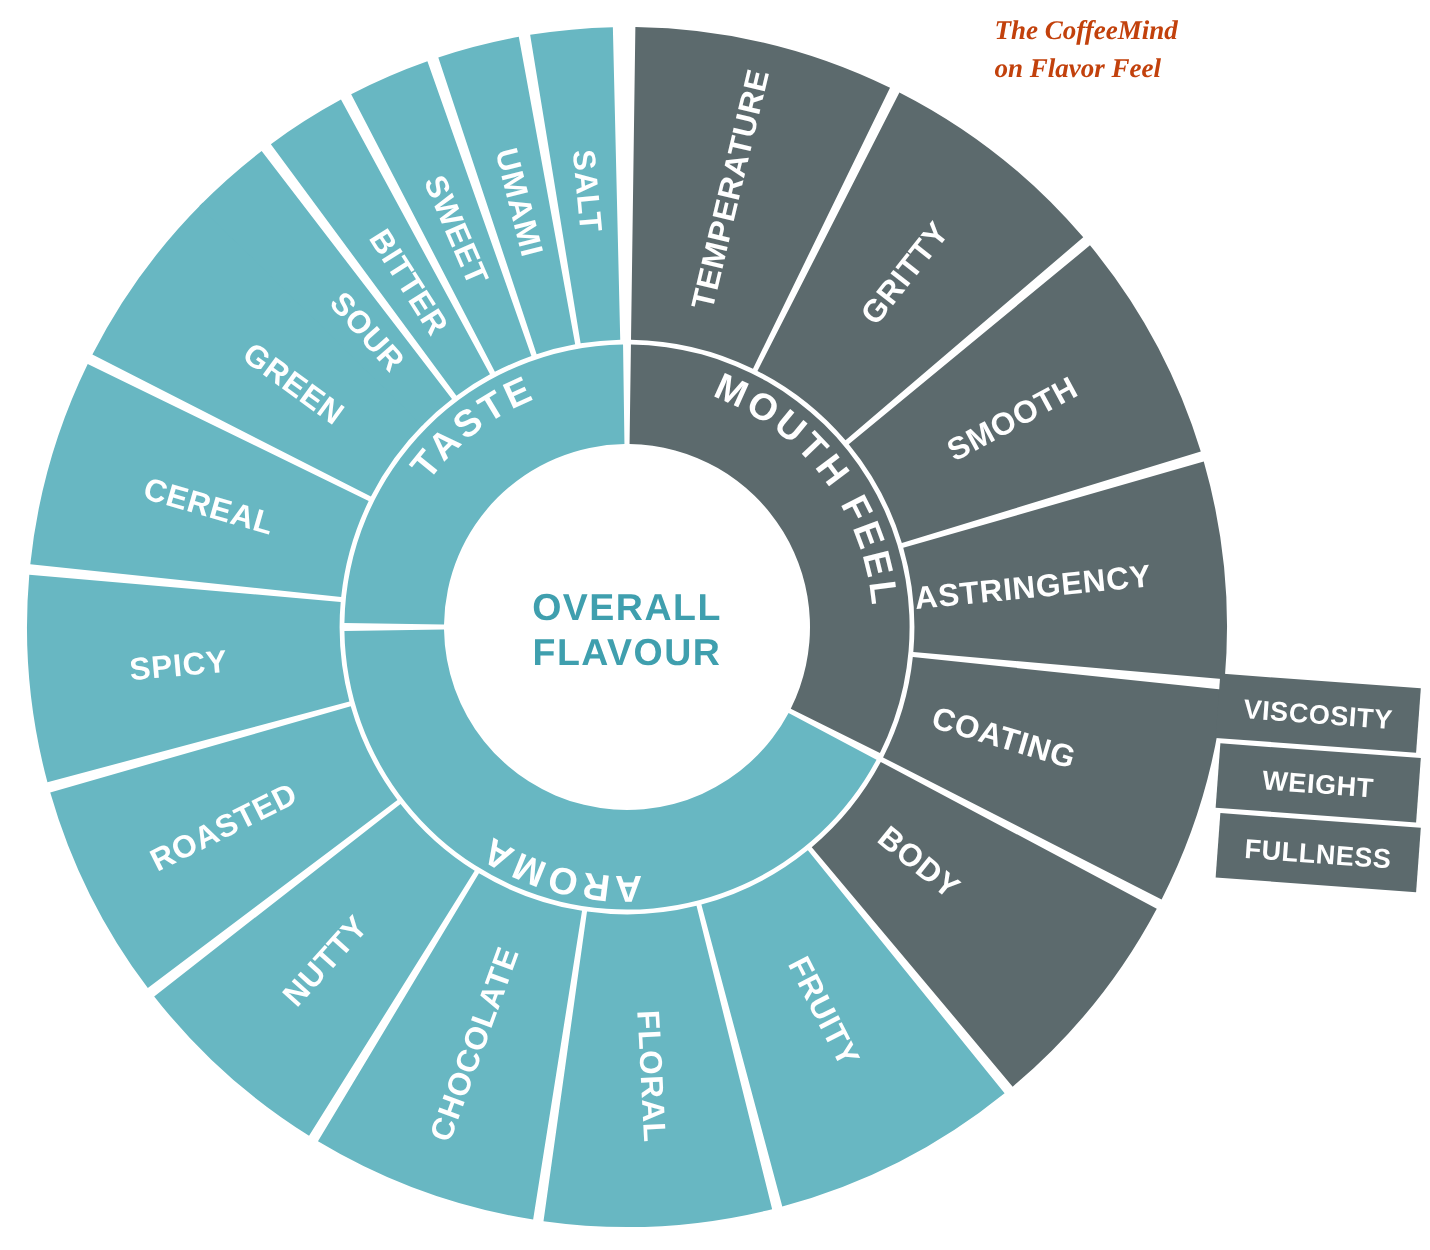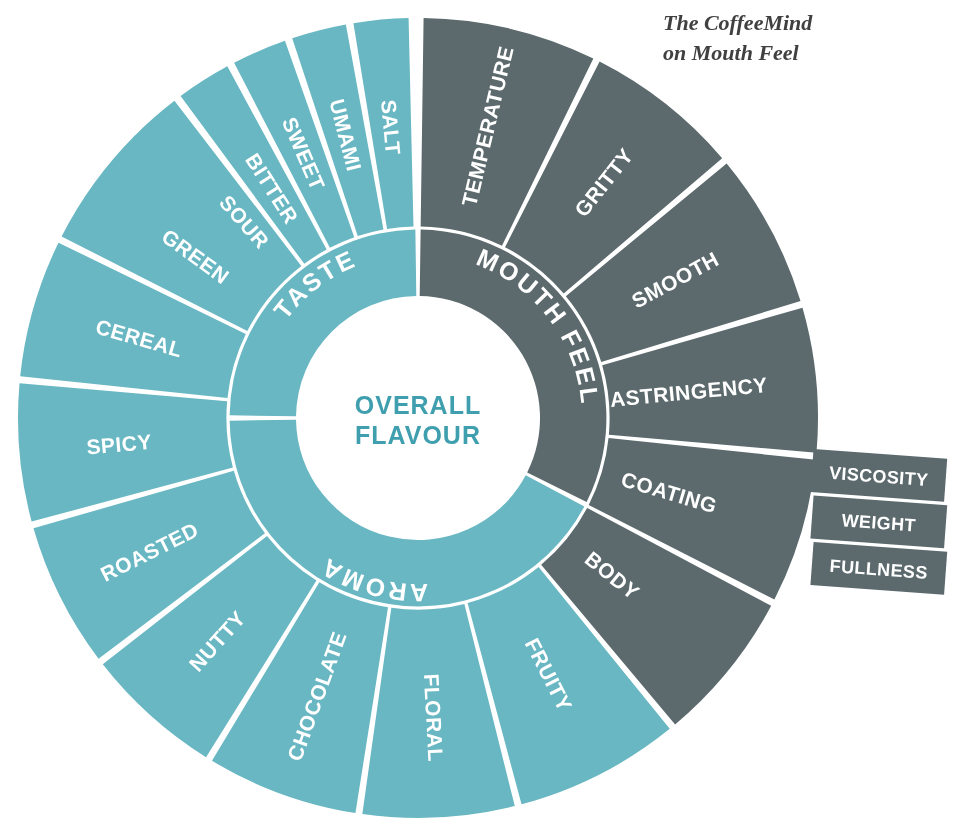--- a/index.html
+++ b/index.html
@@ -44,23 +44,23 @@
     letter-spacing: 0.4px;
   }
   .title-block {
     position: absolute;
     right: 12px;
     top: 8px;
     width: 278px;
     font-family: "Liberation Serif", serif;
     font-style: italic;
     font-weight: bold;
-    font-size: 22px;
+    font-size: 18px;
     line-height: 1.38;
-    color: #404040;
+    color: #c2410c;
     text-align: left;
   }
 </style>
 </head>
 <body>
 
 <div id="wheel-root">
   <svg id="wheel-svg" width="953" height="833" viewBox="0 0 953 833">
       <defs>
         <path id="arcp0" d="M 275.9718337793521 336 A 164 164 0 0 1 375.5536766031866 259.58816448859284" fill="none"></path>
@@ -127,14 +127,14 @@
       </g>
       <g transform="rotate(4.2 812 563.5)">
         <rect x="812" y="542" width="134" height="43" fill="#5c6a6d"></rect>
         <text x="879" y="564.5" text-anchor="middle" dominant-baseline="central" class="callout-label">FULLNESS</text>
       </g>
     </svg>
 </div>
 
 <div class="title-block">
   <div>The CoffeeMind</div>
-  <div>on Mouth Feel</div>
+  <div>on Flavor Feel</div>
 </div>
 
 </body></html>

